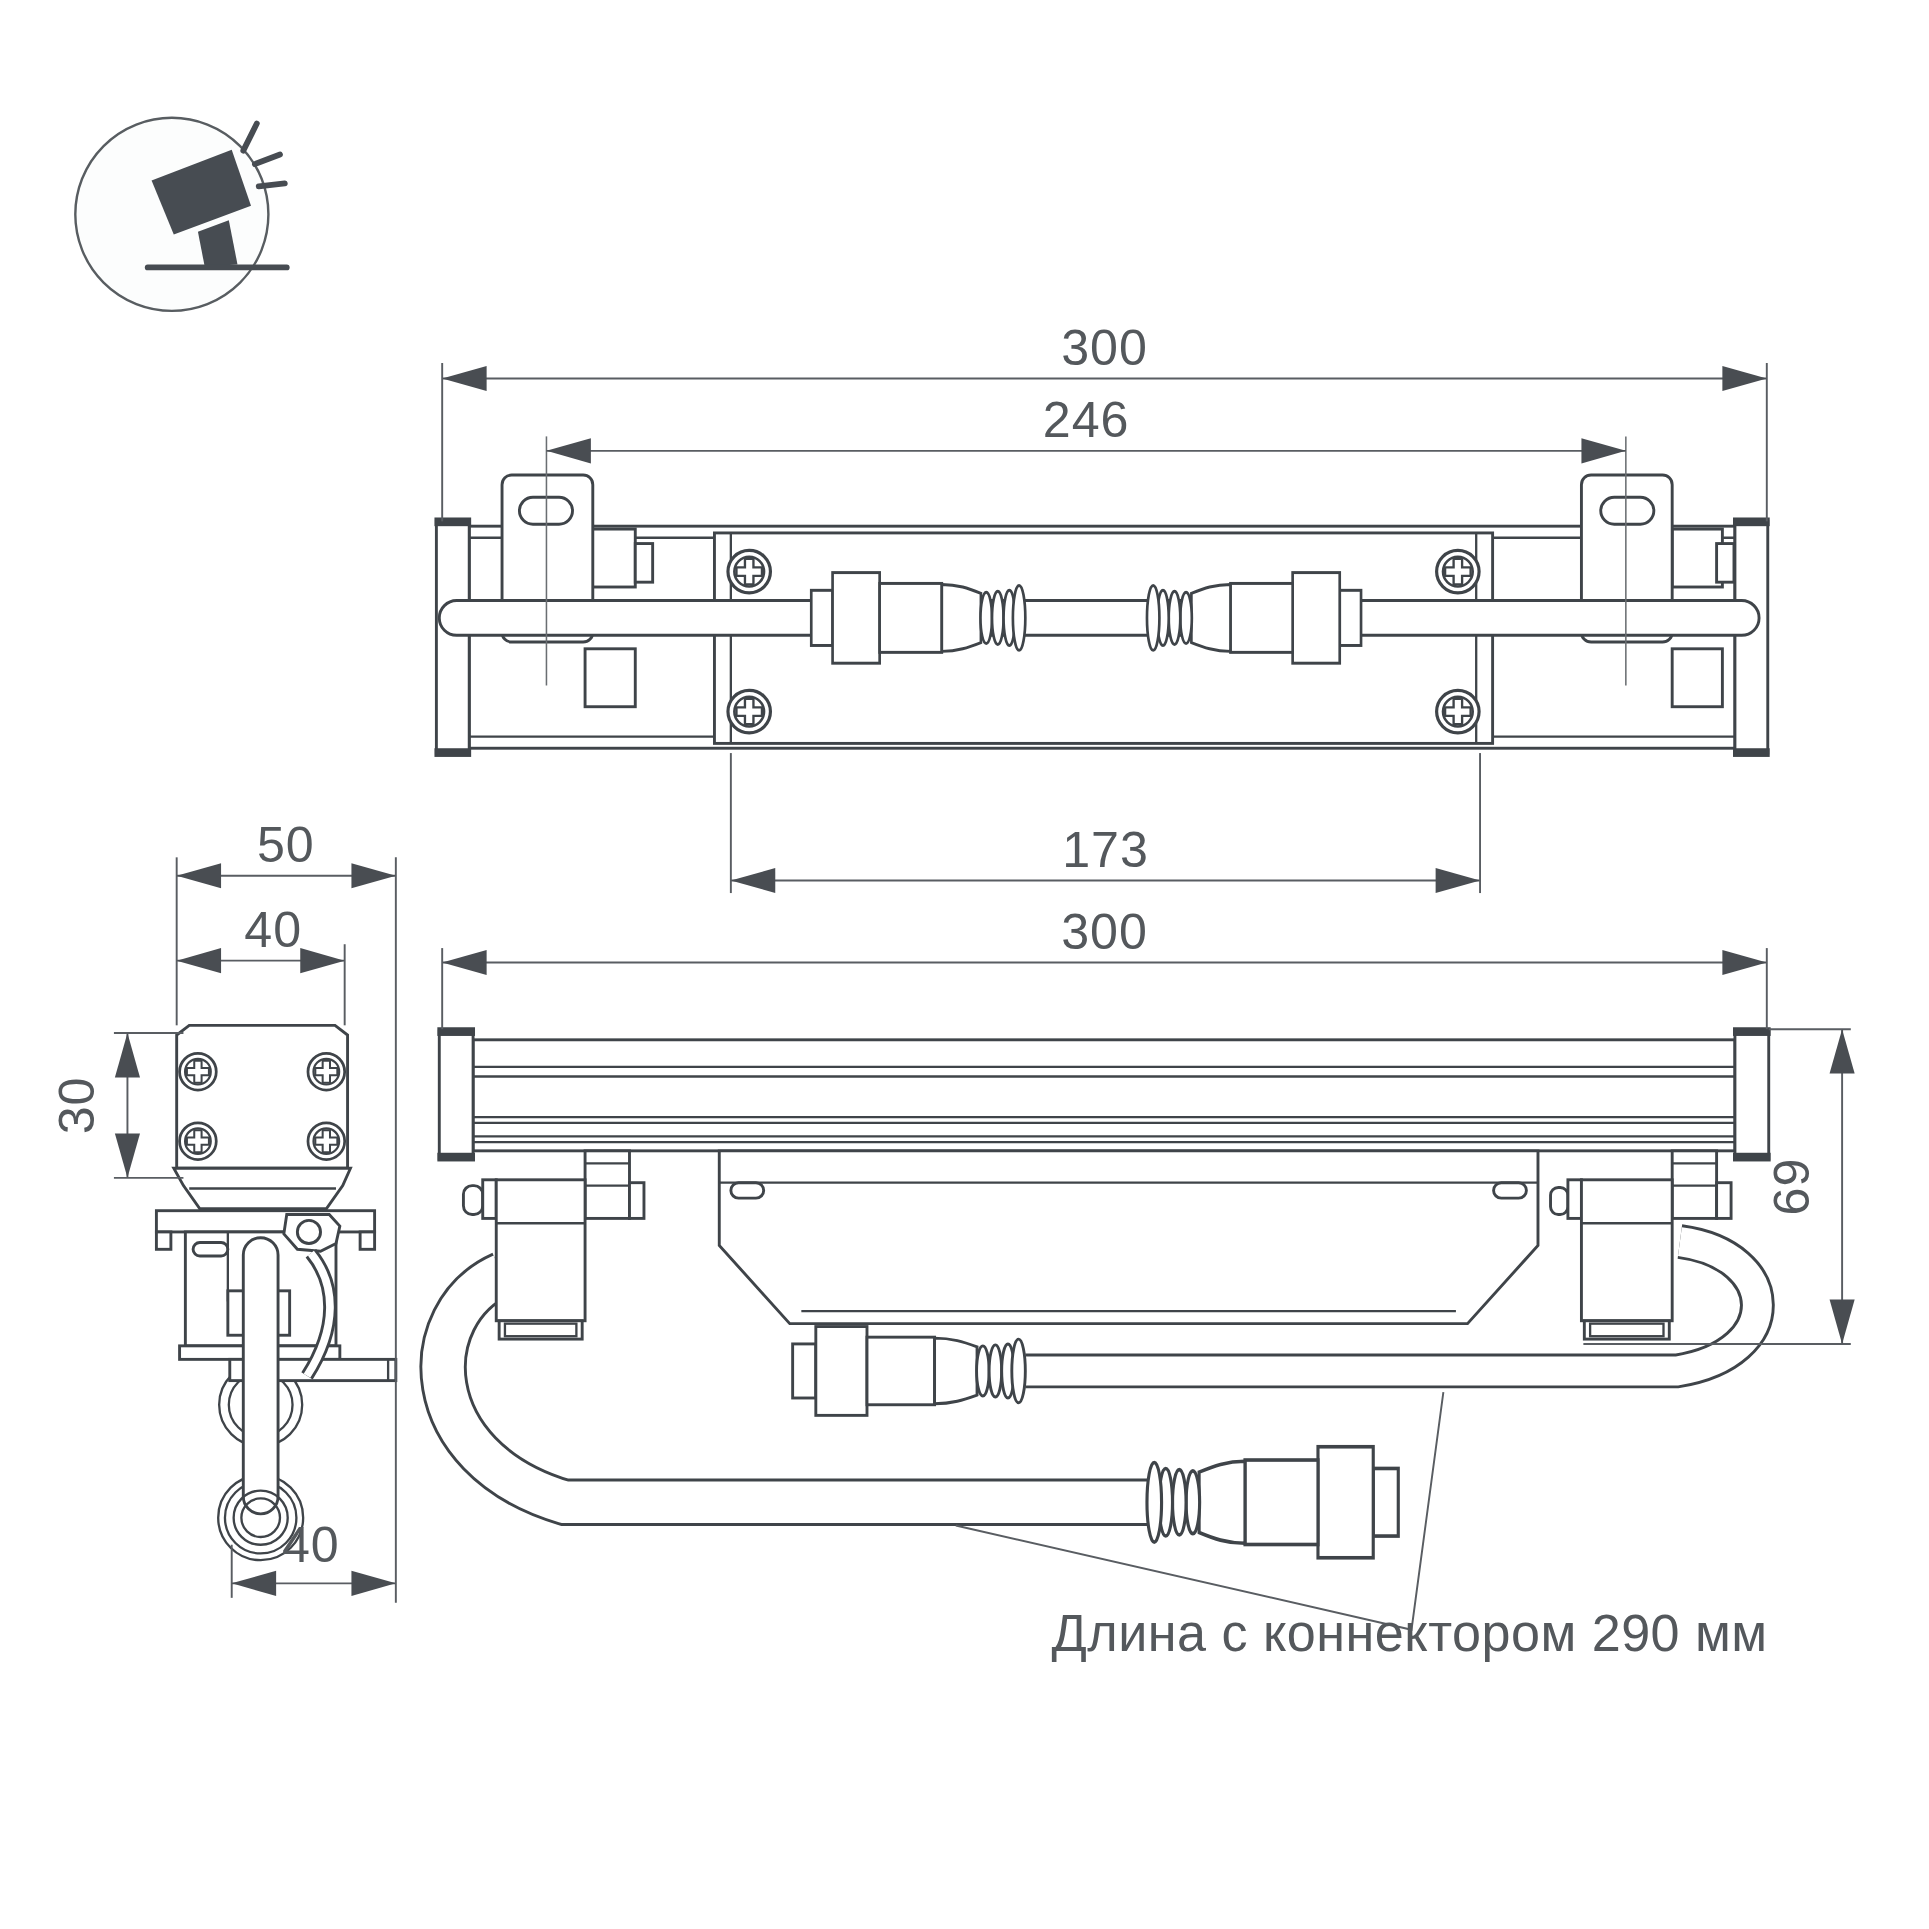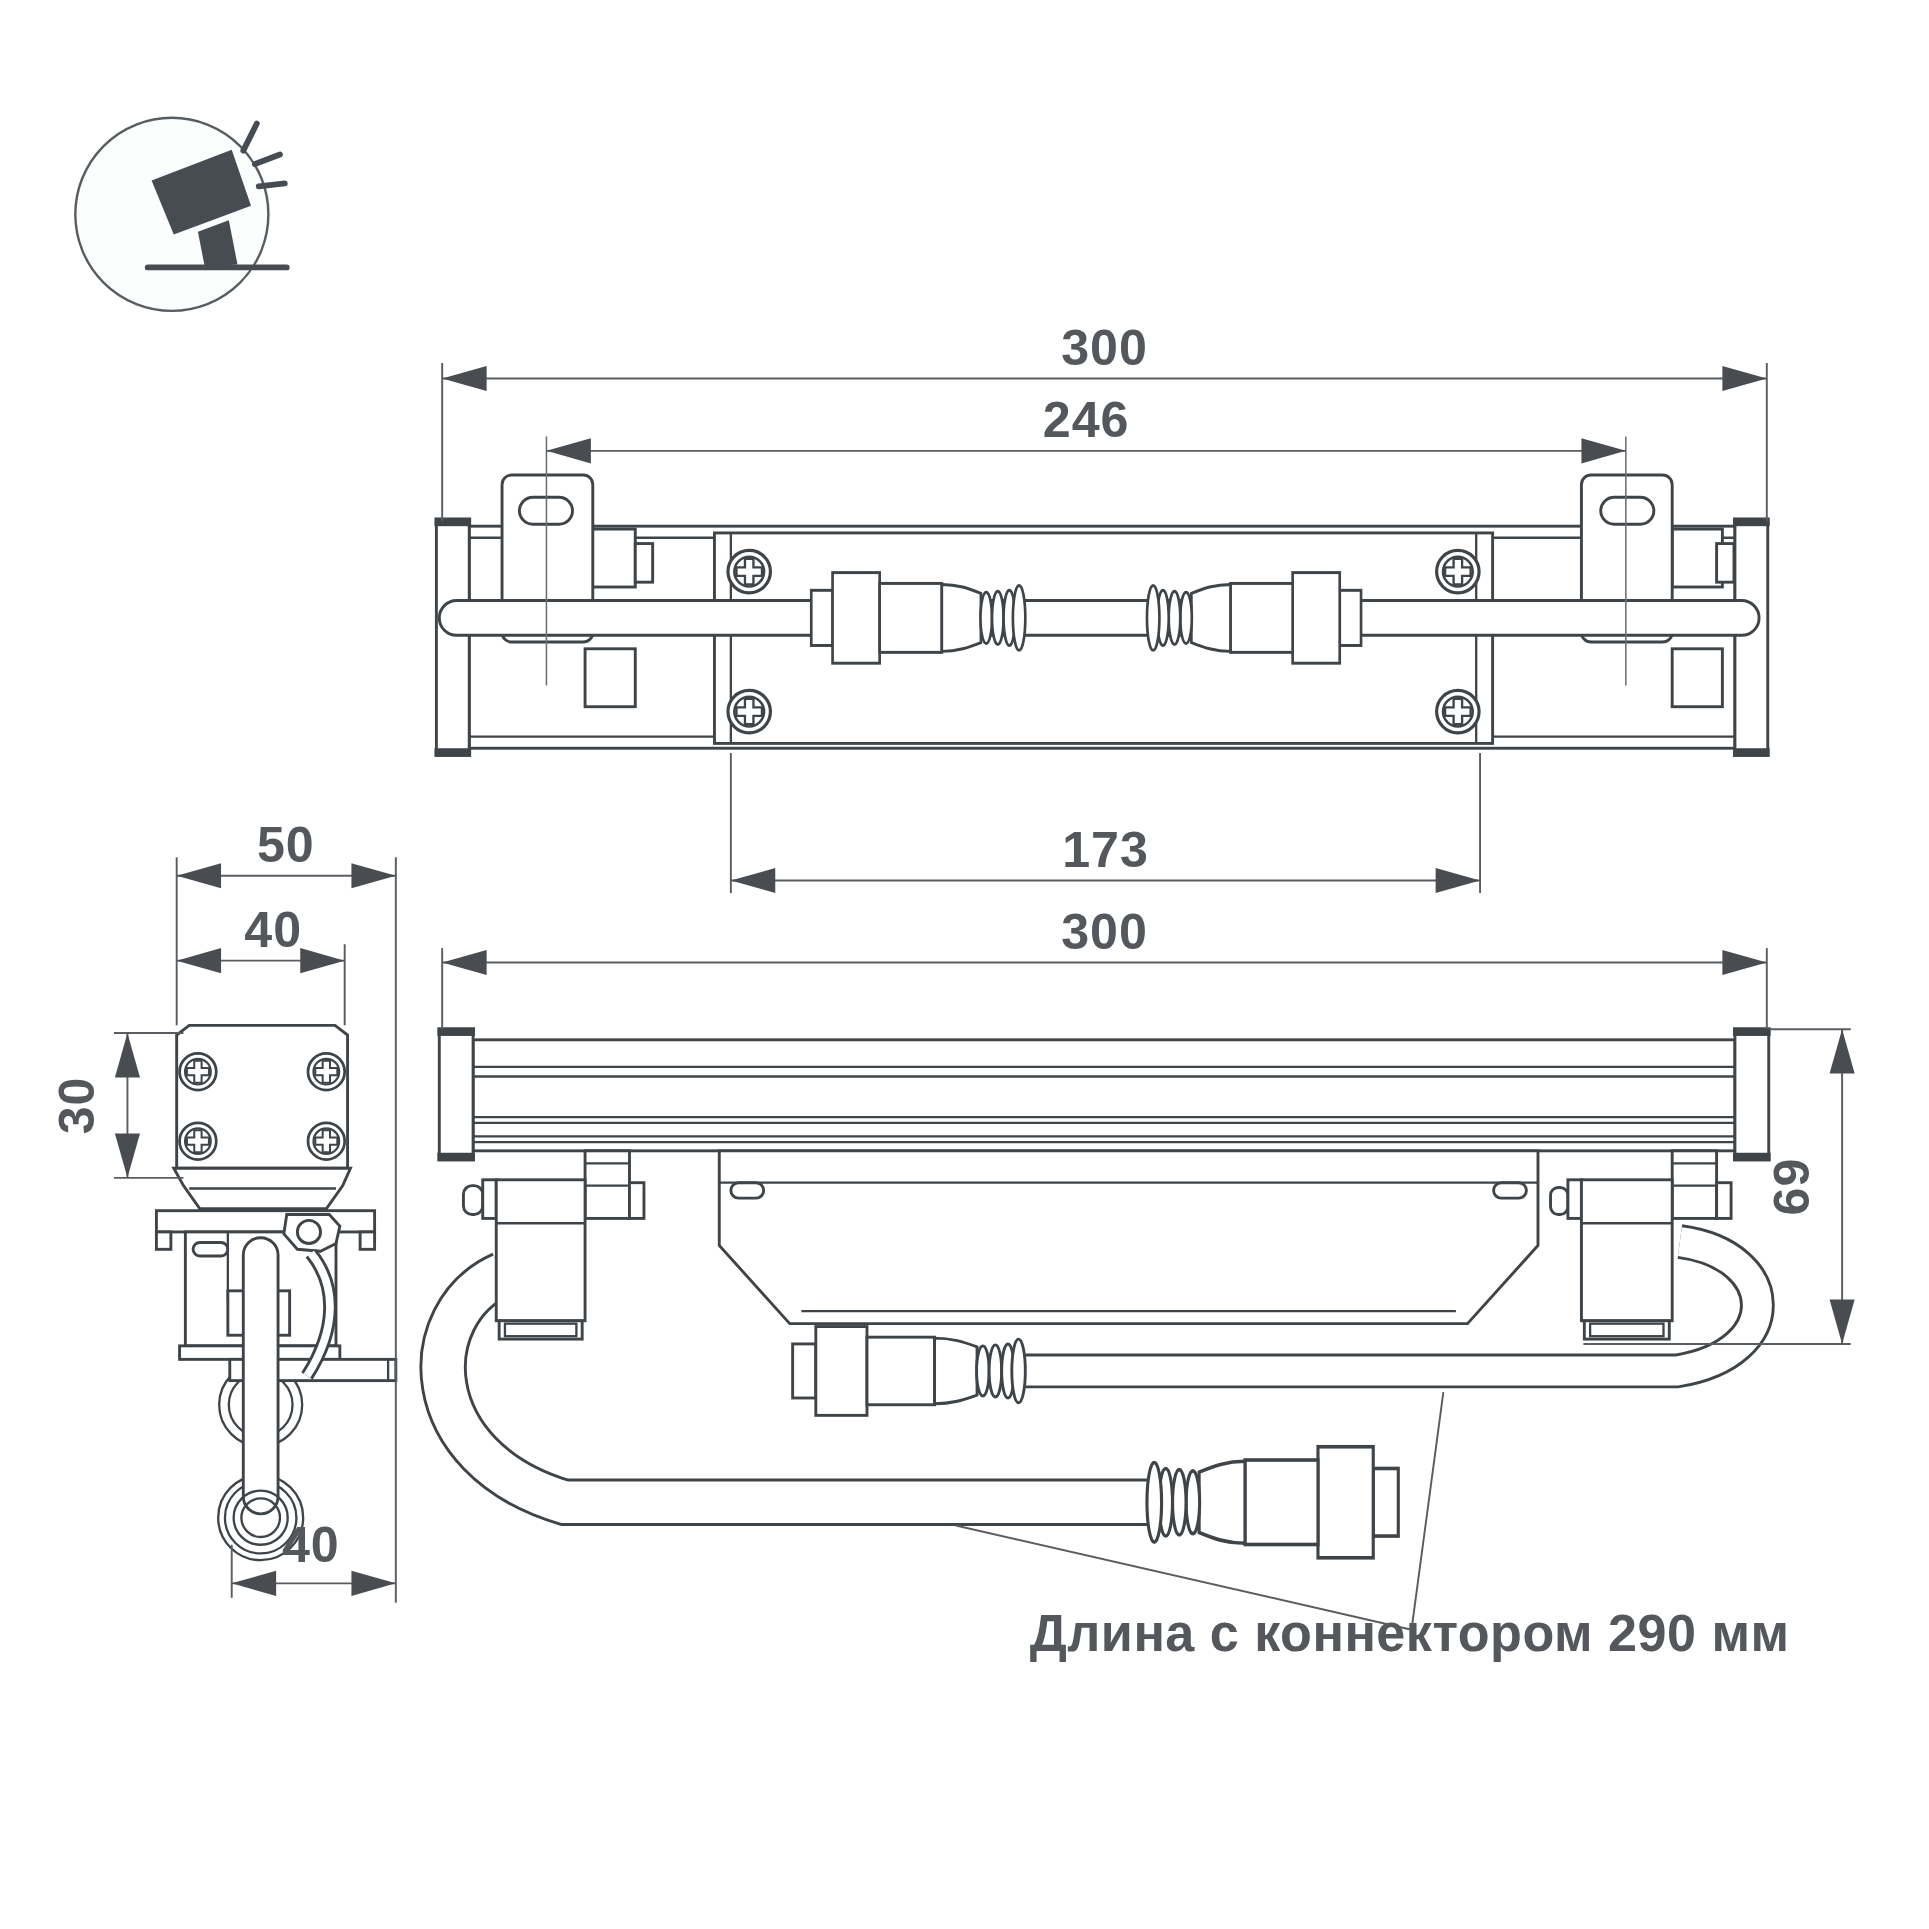--- a/index.html
+++ b/index.html
@@ -1,17 +1,17 @@
 <!DOCTYPE html>
 <html><head>
 <meta charset="utf-8">
 <style>
   html,body{margin:0;padding:0;background:#ffffff;}
   .page{position:relative;width:1929px;height:1929px;background:#ffffff;
-        font-family:"Liberation Sans", sans-serif;font-weight:bold;}
+        font-family:"Liberation Sans", sans-serif;}
   svg{display:block;width:1929px;height:1929px;}
   text{font-family:"Liberation Sans", sans-serif;fill:#54585c;}
   .dimtxt{font-size:52px;letter-spacing:1px;}
   .notetxt{font-size:54px;letter-spacing:0.5px;}
   .obj{fill:#ffffff;stroke:#3f4449;stroke-width:3;}
   .objthin{fill:none;stroke:#3f4449;stroke-width:2.4;}
   .dark{fill:#3f4449;stroke:none;}
   .dim{stroke:#595d62;stroke-width:2;fill:none;}
   .cl{stroke:#6a6e72;stroke-width:1.6;fill:none;}
   .arr{fill:#494d52;stroke:none;}

